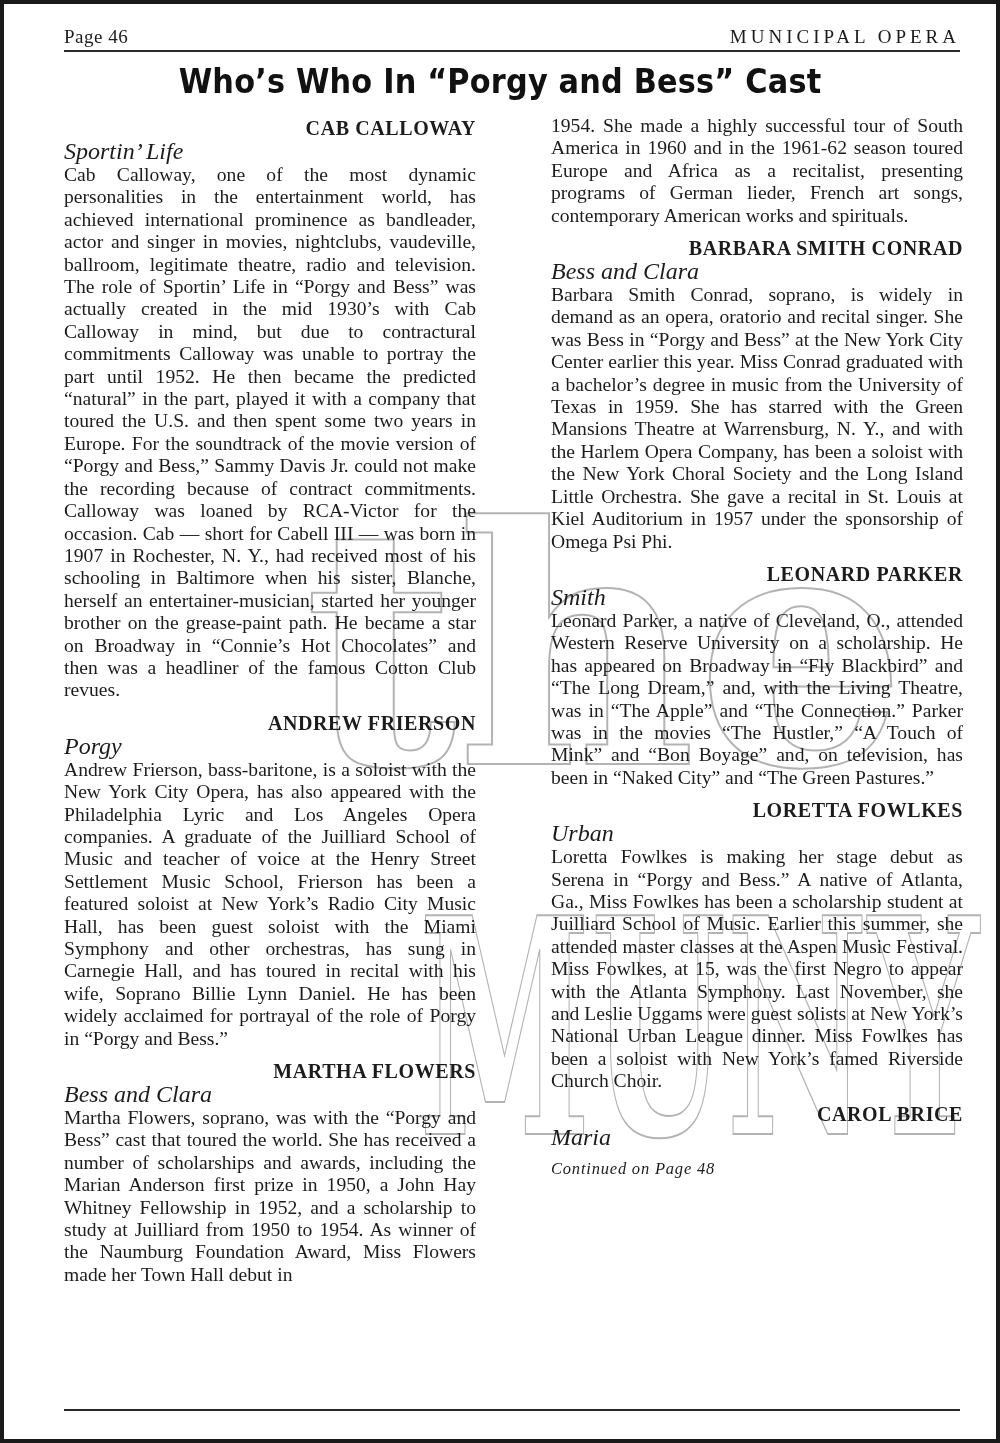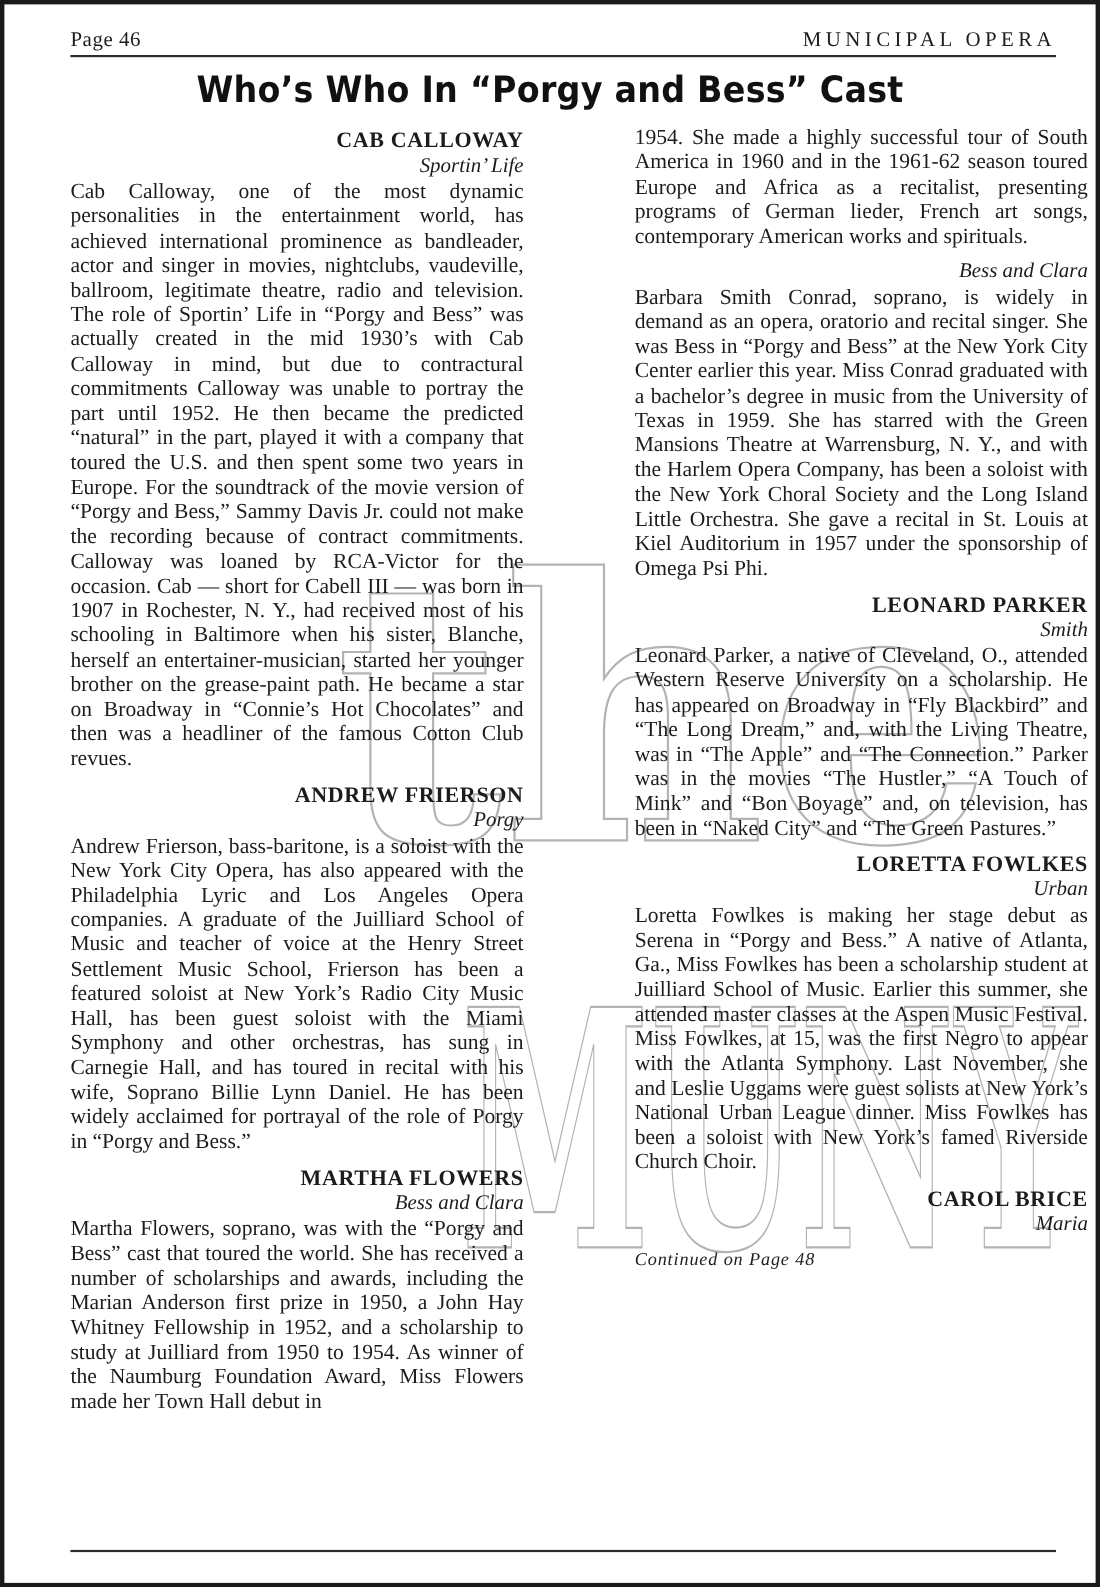--- a/index.html
+++ b/index.html
@@ -33,29 +33,29 @@
     transform: scaleX(0.92);
     color: #111;
   }
   .col {
     position: absolute; top: 112px;
     width: 412px;
     font-family: "Liberation Serif", serif;
     font-size: 19.6px; line-height: 22.4px;
   }
   .col.left { left: 60px; }
-  .col.right { left: 547px; top: 111px; margin-left: 26px; }
+  .col.right { left: 547px; top: 111px; }
   .para { text-align: justify; margin: 0; }
   .name {
     text-align: right; font-weight: bold; font-size: 20px;
     letter-spacing: 0.6px; margin: 0; line-height: 24px;
     font-family: "Liberation Serif", serif;
   }
   .role {
-    text-align: right; font-style: italic; font-size: 19px;
+    text-align: left; font-style: italic; font-size: 24px;
     margin: 0 0 2px 0; line-height: 22px;
   }
   .gap { height: 9px; }
   .continued {
     font-style: italic; font-size: 16.5px;
     letter-spacing: 0.8px; margin-top: 10px;
   }
   .rule-bottom {
     position: absolute; left: 60px; right: 36px; top: 1405px;
     height: 2px; background: #2a2a2a;
@@ -104,20 +104,21 @@
         <p class="name">MARTHA FLOWERS</p>
         <p class="role">Bess and Clara</p>
         <p class="para">Martha Flowers, soprano, was with the “Porgy and Bess” cast that toured the world. She has received a number of scholarships and awards, including the Marian Anderson first prize in 1950, a John Hay Whitney Fellowship in 1952, and a scholarship to study at Juilliard from 1950 to 1954. As winner of the Naumburg Foundation Award, Miss Flowers made her Town Hall debut in</p>
       </div>
     </div>
 
     <div class="col right">
       <p class="para">1954. She made a highly successful tour of South America in 1960 and in the 1961-62 season toured Europe and Africa as a recitalist, presenting programs of German lieder, French art songs, contemporary American works and spirituals.</p>
       <div class="gap"></div>
       <div>
+        <p class="name">BARBARA SMITH CONRAD</p>
         <p class="role">Bess and Clara</p>
         <p class="para">Barbara Smith Conrad, soprano, is widely in demand as an opera, oratorio and recital singer. She was Bess in “Porgy and Bess” at the New York City Center earlier this year. Miss Conrad graduated with a bachelor’s degree in music from the University of Texas in 1959. She has starred with the Green Mansions Theatre at Warrensburg, N. Y., and with the Harlem Opera Company, has been a soloist with the New York Choral Society and the Long Island Little Orchestra. She gave a recital in St. Louis at Kiel Auditorium in 1957 under the sponsorship of Omega Psi Phi.</p>
       </div>
       <div class="gap"></div>
       <div>
         <p class="name">LEONARD PARKER</p>
         <p class="role">Smith</p>
         <p class="para">Leonard Parker, a native of Cleveland, O., attended Western Reserve University on a scholarship. He has appeared on Broadway in “Fly Blackbird” and “The Long Dream,” and, with the Living Theatre, was in “The Apple” and “The Connection.” Parker was in the movies “The Hustler,” “A Touch of Mink” and “Bon Boyage” and, on television, has been in “Naked City” and “The Green Pastures.”</p>
       </div>
       <div class="gap"></div>

